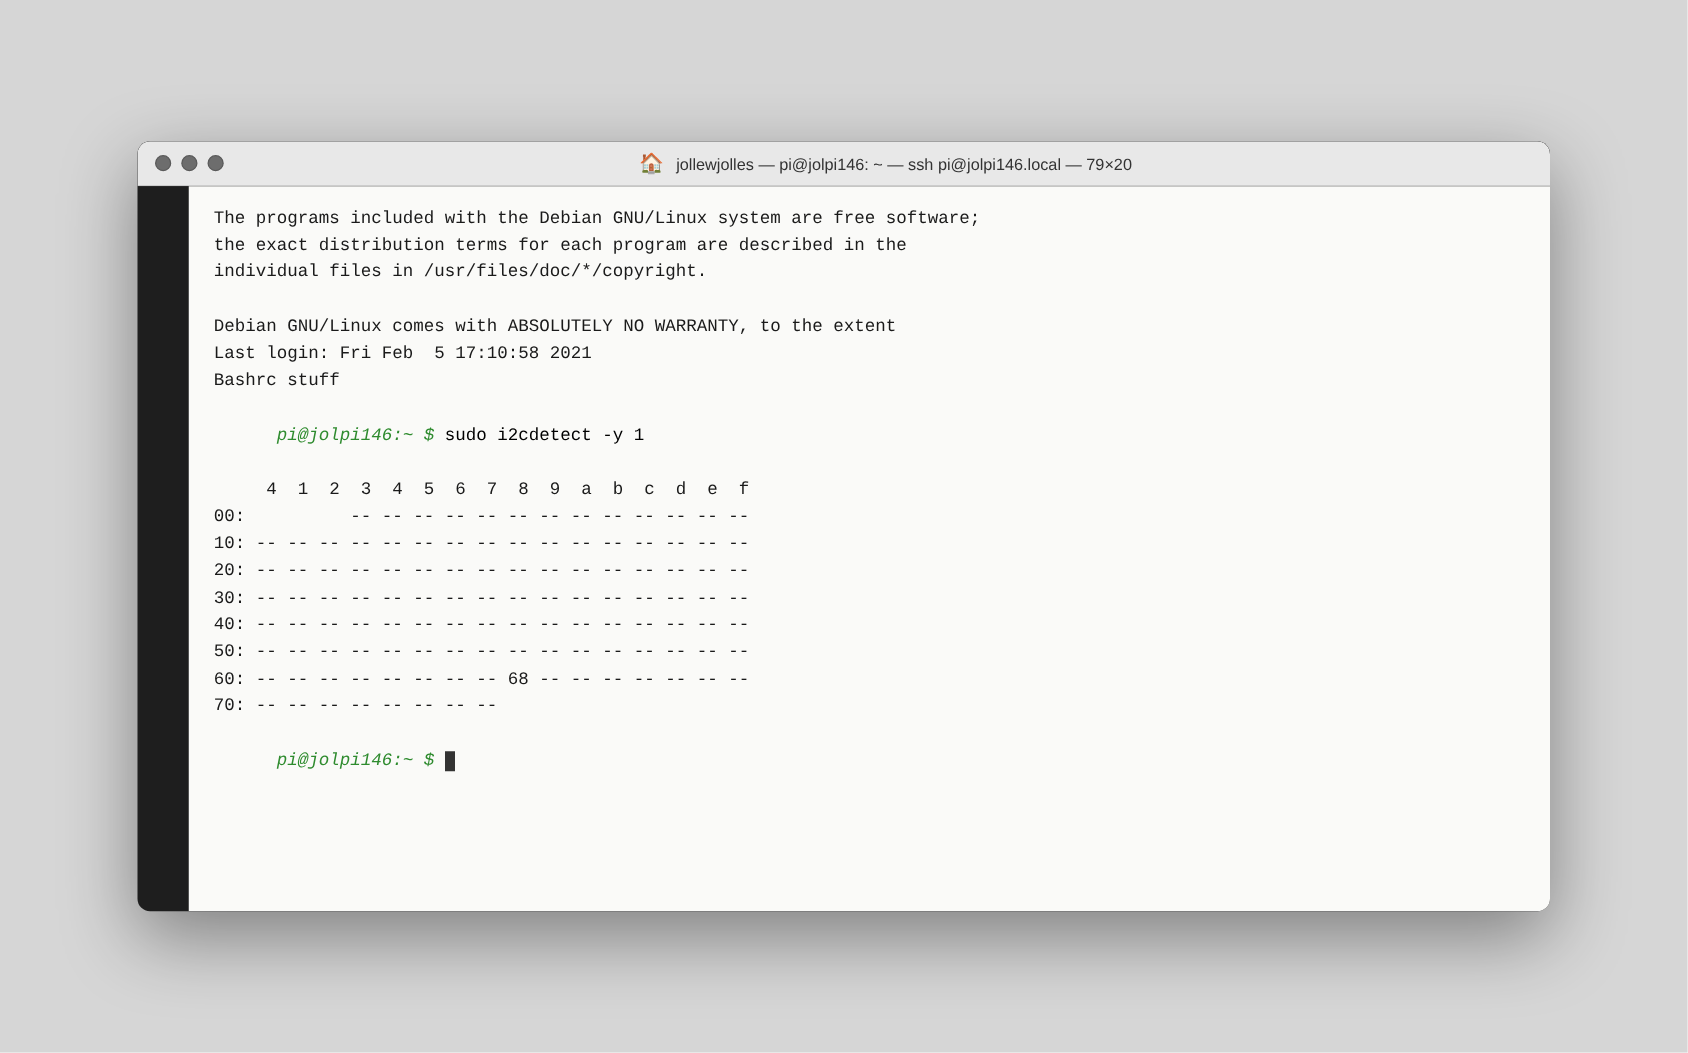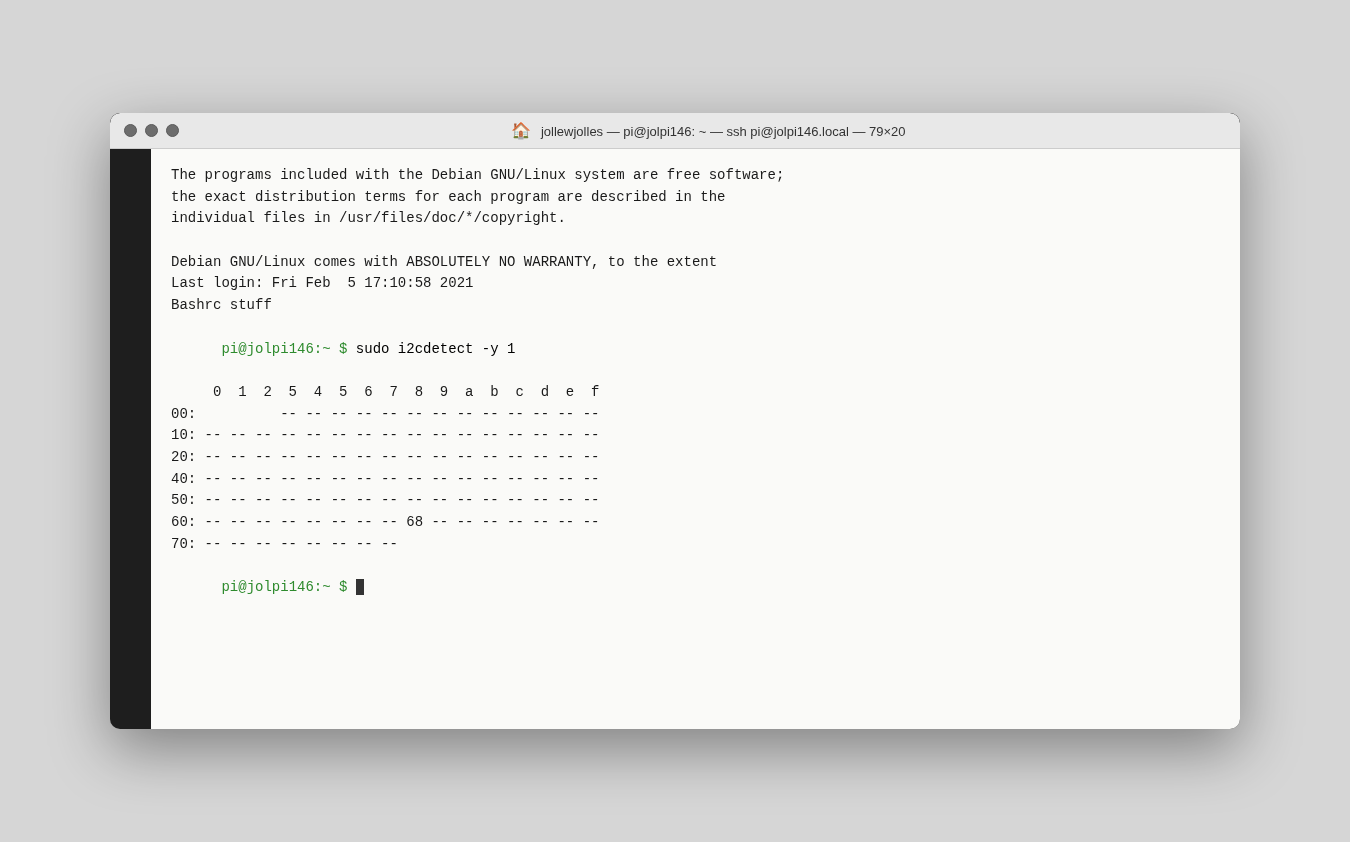--- a/index.html
+++ b/index.html
@@ -72,20 +72,21 @@
       margin-left: 41px;
     }
 
     .line {
       white-space: pre;
       display: block;
     }
 
     .prompt {
       color: #2e8b2e;
+      font-style: italic;
     }
 
     .cmd {
       color: #000000;
     }
 
     .cursor {
       display: inline-block;
       width: 8px;
       height: 16px;
@@ -122,24 +123,25 @@
     <span class="line">The programs included with the Debian GNU/Linux system are free software;</span>
     <span class="line">the exact distribution terms for each program are described in the</span>
     <span class="line">individual files in /usr/files/doc/*/copyright.</span>
     <span class="empty-line"></span>
     <span class="line">Debian GNU/Linux comes with ABSOLUTELY NO WARRANTY, to the extent</span>
     <span class="line">Last login: Fri Feb  5 17:10:58 2021</span>
     <span class="line">Bashrc stuff</span>
     <span class="line">
       <span class="prompt">pi@jolpi146:~ $ </span><span class="cmd">sudo i2cdetect -y 1</span>
     </span>
-    <span class="line">     0  1  2  5  4  5  6  7  8  9  a  b  c  d  e  f</span>
+    <span class="line">     4  1  2  3  4  5  6  7  8  9  a  b  c  d  e  f</span>
     <span class="line">00:          -- -- -- -- -- -- -- -- -- -- -- -- -- </span>
     <span class="line">10: -- -- -- -- -- -- -- -- -- -- -- -- -- -- -- --</span>
     <span class="line">20: -- -- -- -- -- -- -- -- -- -- -- -- -- -- -- --</span>
+    <span class="line">30: -- -- -- -- -- -- -- -- -- -- -- -- -- -- -- --</span>
     <span class="line">40: -- -- -- -- -- -- -- -- -- -- -- -- -- -- -- --</span>
     <span class="line">50: -- -- -- -- -- -- -- -- -- -- -- -- -- -- -- --</span>
     <span class="line">60: -- -- -- -- -- -- -- -- 68 -- -- -- -- -- -- --</span>
     <span class="line">70: -- -- -- -- -- -- -- --</span>
     <span class="line">
       <span class="prompt">pi@jolpi146:~ $ </span><span class="cursor"></span>
     </span>
   </div>
 </div>
 

